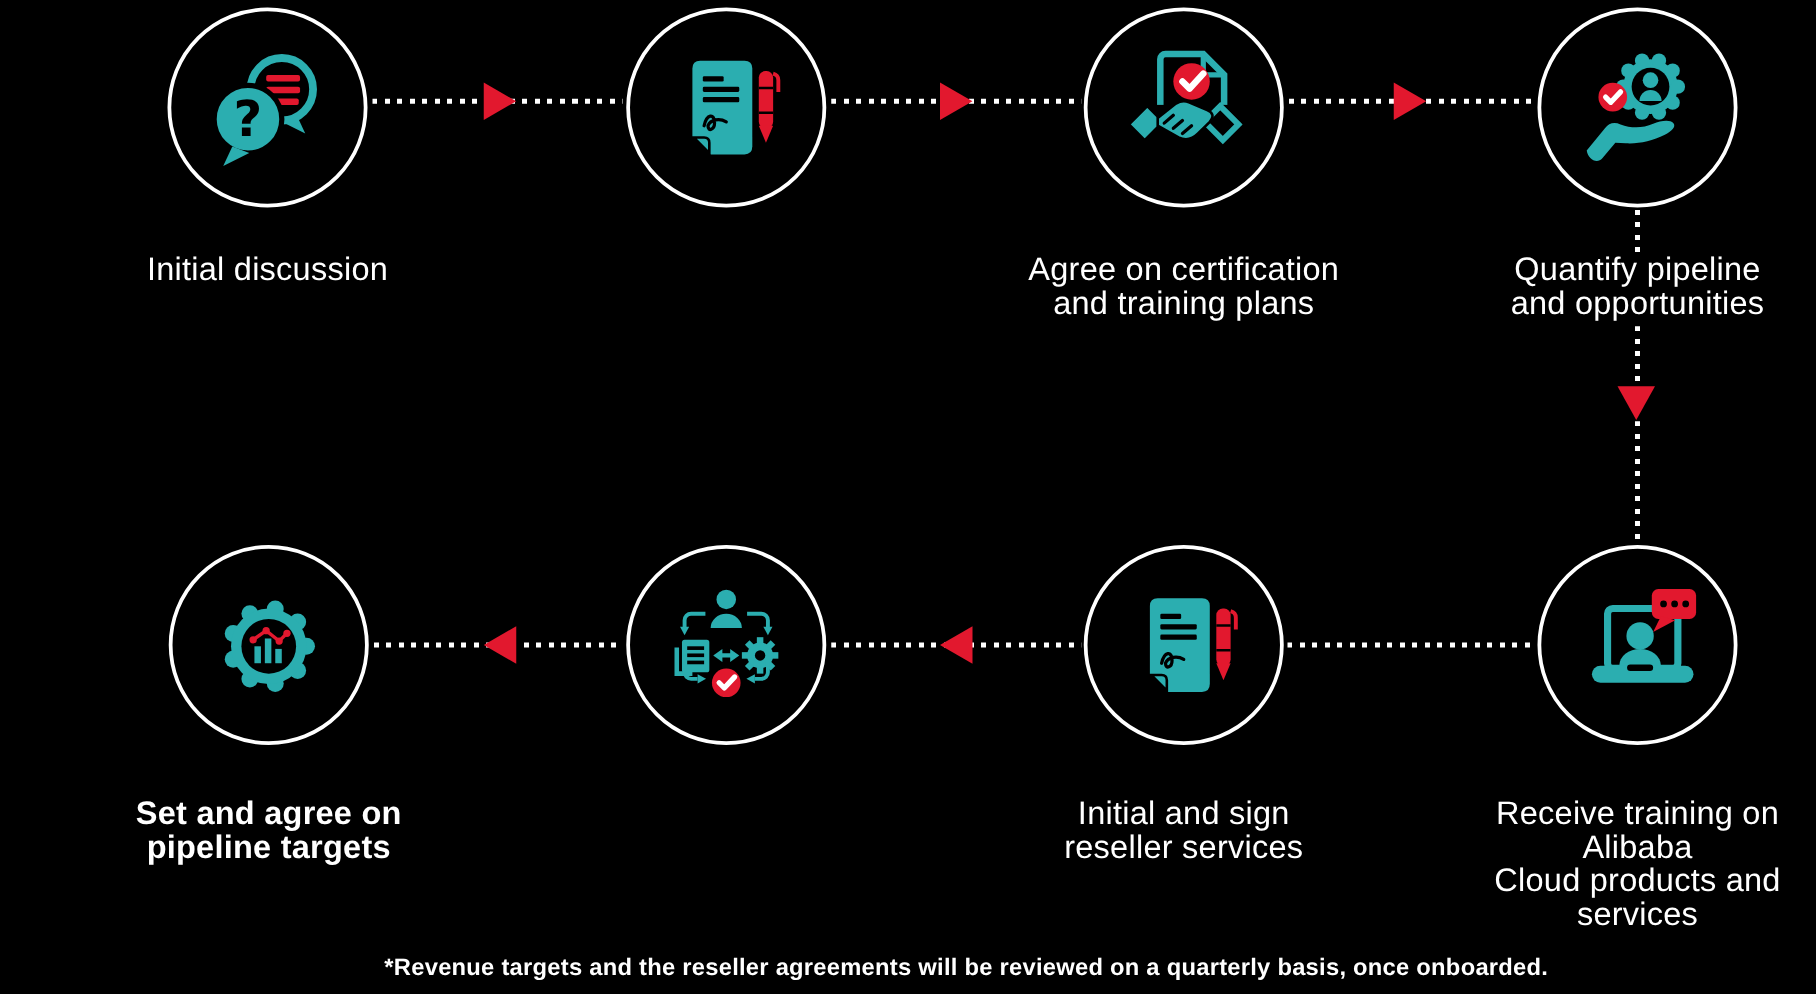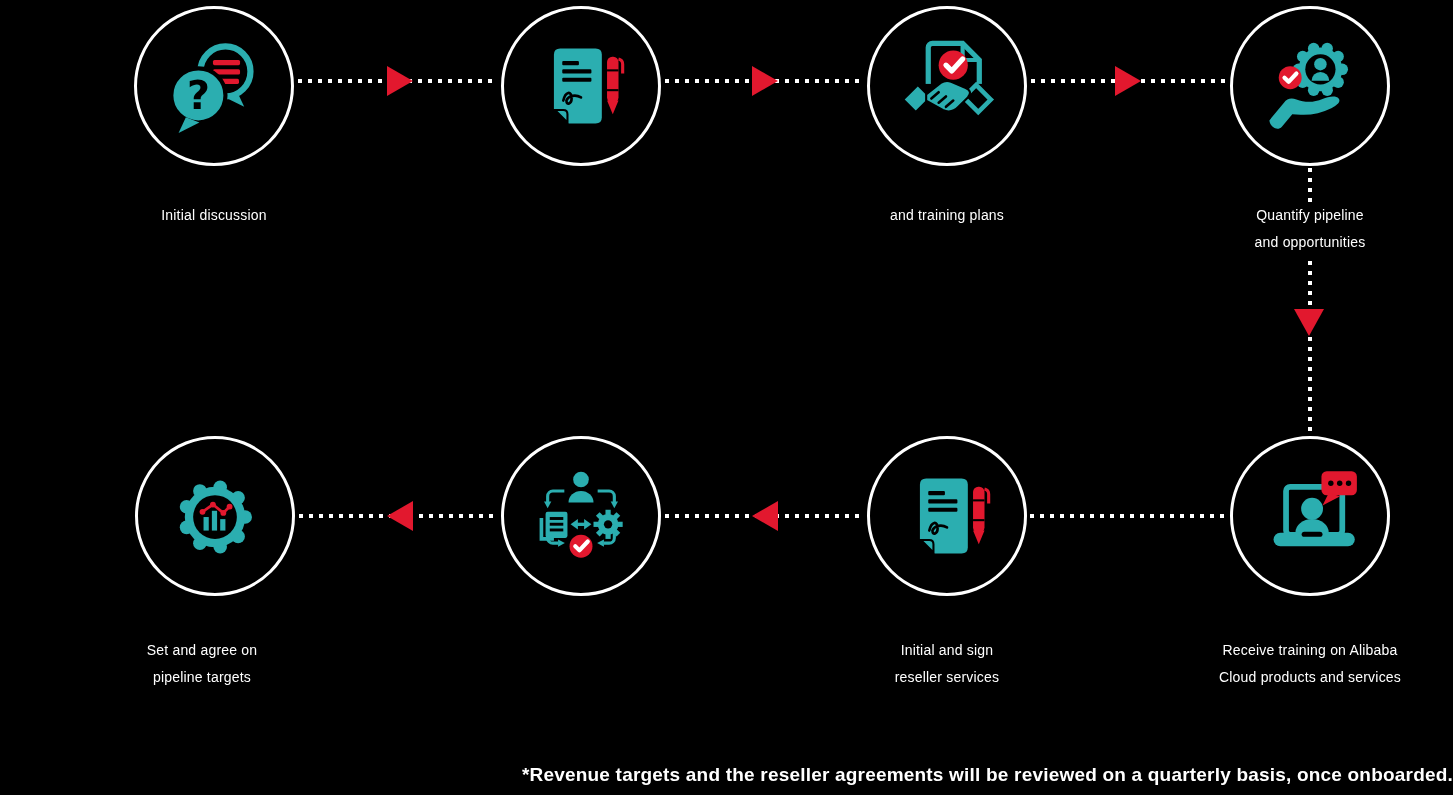--- a/index.html
+++ b/index.html
@@ -4,37 +4,37 @@
 <style>
   :root{ --teal:#2BAEB0; --red:#E2182E; --white:#FFFFFF; --bg:#000000; }
   *{margin:0;padding:0;box-sizing:border-box;}
   html,body{background:var(--bg);}
   body{font-family:"Liberation Sans", sans-serif;}
   .stage{position:relative;width:1453px;height:795px;background:var(--bg);overflow:hidden;}
 
   .circle{position:absolute;width:160px;height:160px;border:3px solid var(--white);
           border-radius:50%;display:flex;align-items:center;justify-content:center;}
   .label{position:absolute;width:320px;text-align:center;color:var(--white);
-         font-size:14px;line-height:27px;letter-spacing:.2px;}
+         font-size:26px;line-height:27px;letter-spacing:.2px;}
   .label span{display:block;}
 
   .dh{position:absolute;height:4px;
       background-image:repeating-linear-gradient(90deg,var(--white) 0 4px,transparent 4px 10px);}
   .dv{position:absolute;width:4px;
       background-image:repeating-linear-gradient(180deg,var(--white) 0 4px,transparent 4px 10px);}
 
   .arr{position:absolute;width:0;height:0;}
   .arr-r{border-top:15px solid transparent;border-bottom:15px solid transparent;
          border-left:26px solid var(--red);}
   .arr-l{border-top:15px solid transparent;border-bottom:15px solid transparent;
          border-right:26px solid var(--red);}
   .arr-d{border-left:15px solid transparent;border-right:15px solid transparent;
          border-top:27px solid var(--red);}
 
-  .footnote{position:absolute;left:93px;top:764px;width:1360px;text-align:right;
+  .footnote{position:absolute;left:93px;top:764px;width:1360px;text-align:center;
             color:var(--white);font-size:19px;font-weight:700;letter-spacing:.2px;}
 
   
   .fT{fill:var(--teal);} .fR{fill:var(--red);} .fK{fill:#000;}
   .fN{fill:none;} .sT{stroke:var(--teal);} .sR{stroke:var(--red);}
   .sK{stroke:#000;} .sW{stroke:#fff;}
 </style>
 </head>
 <body>
 
@@ -85,20 +85,21 @@
       <circle cx="54" cy="28" r="14" class="fR"></circle>
       <path class="fN sW" stroke-width="5" stroke-linecap="round" stroke-linejoin="round" d="M47 28 l5.5 5.5 L63 22"></path>
       <rect x="26" y="46" width="56" height="30" class="fK"></rect>
       <path class="fT sK" stroke-width="2" d="M6 61 L20 47 L32 59 L18 73 Z"></path>
       <path class="fN sT" stroke-width="4.5" d="M90 61 L76 47 L64 59 L78 73 Z"></path>
       <path class="fT sK" stroke-width="2" d="M28 56 L42 45 q5 -3 10 -1 l14 6 q7 3 2 9 l-9 9 q-7 7 -15 3 l-16 -9 Z"></path>
       <path class="fN sK" stroke-width="2.5" stroke-linecap="round" d="M40 64 l7 -6 M47 68 l7 -6 M33 60 l7 -6"></path>
     </svg>
   </div>
   <div class="label" style="left:787px;top:202px;">
+    <span>Agree on certification</span>
     <span>and training plans</span>
   </div>
 
   <div class="dh" style="left:1031px;top:79px;width:198px;"></div>
   <div class="arr arr-r" style="left:1115px;top:66px;"></div>
 
   <div class="circle" style="left:1230px;top:6px;">
     <svg width="100" height="100" viewBox="0 0 96 96">
       <g class="fT">
         <circle cx="58" cy="32" r="21"></circle>
@@ -235,20 +236,20 @@
       <rect x="37" y="49" width="5" height="13" class="fT"></rect>
       <rect x="45" y="43" width="5" height="19" class="fT"></rect>
       <rect x="53" y="51" width="5" height="11" class="fT"></rect>
       <path class="fN sR" stroke-width="2.6" d="M36 44 L46 37 L56 45 L62 39"></path>
       <circle cx="36" cy="44" r="2.8" class="fR"></circle>
       <circle cx="46" cy="37" r="2.8" class="fR"></circle>
       <circle cx="56" cy="45" r="2.8" class="fR"></circle>
       <circle cx="62" cy="39" r="2.8" class="fR"></circle>
     </svg>
   </div>
-  <div class="label" style="left:42px;top:637px;">
+  <div class="label" style="left:55px;top:637px;font-weight:bold;">
     <span>Set and agree on</span>
     <span>pipeline targets</span>
   </div>
 
   <div class="footnote">*Revenue targets and the reseller agreements will be reviewed on a quarterly basis, once onboarded.</div>
 
 </div>
 
 </body></html>

